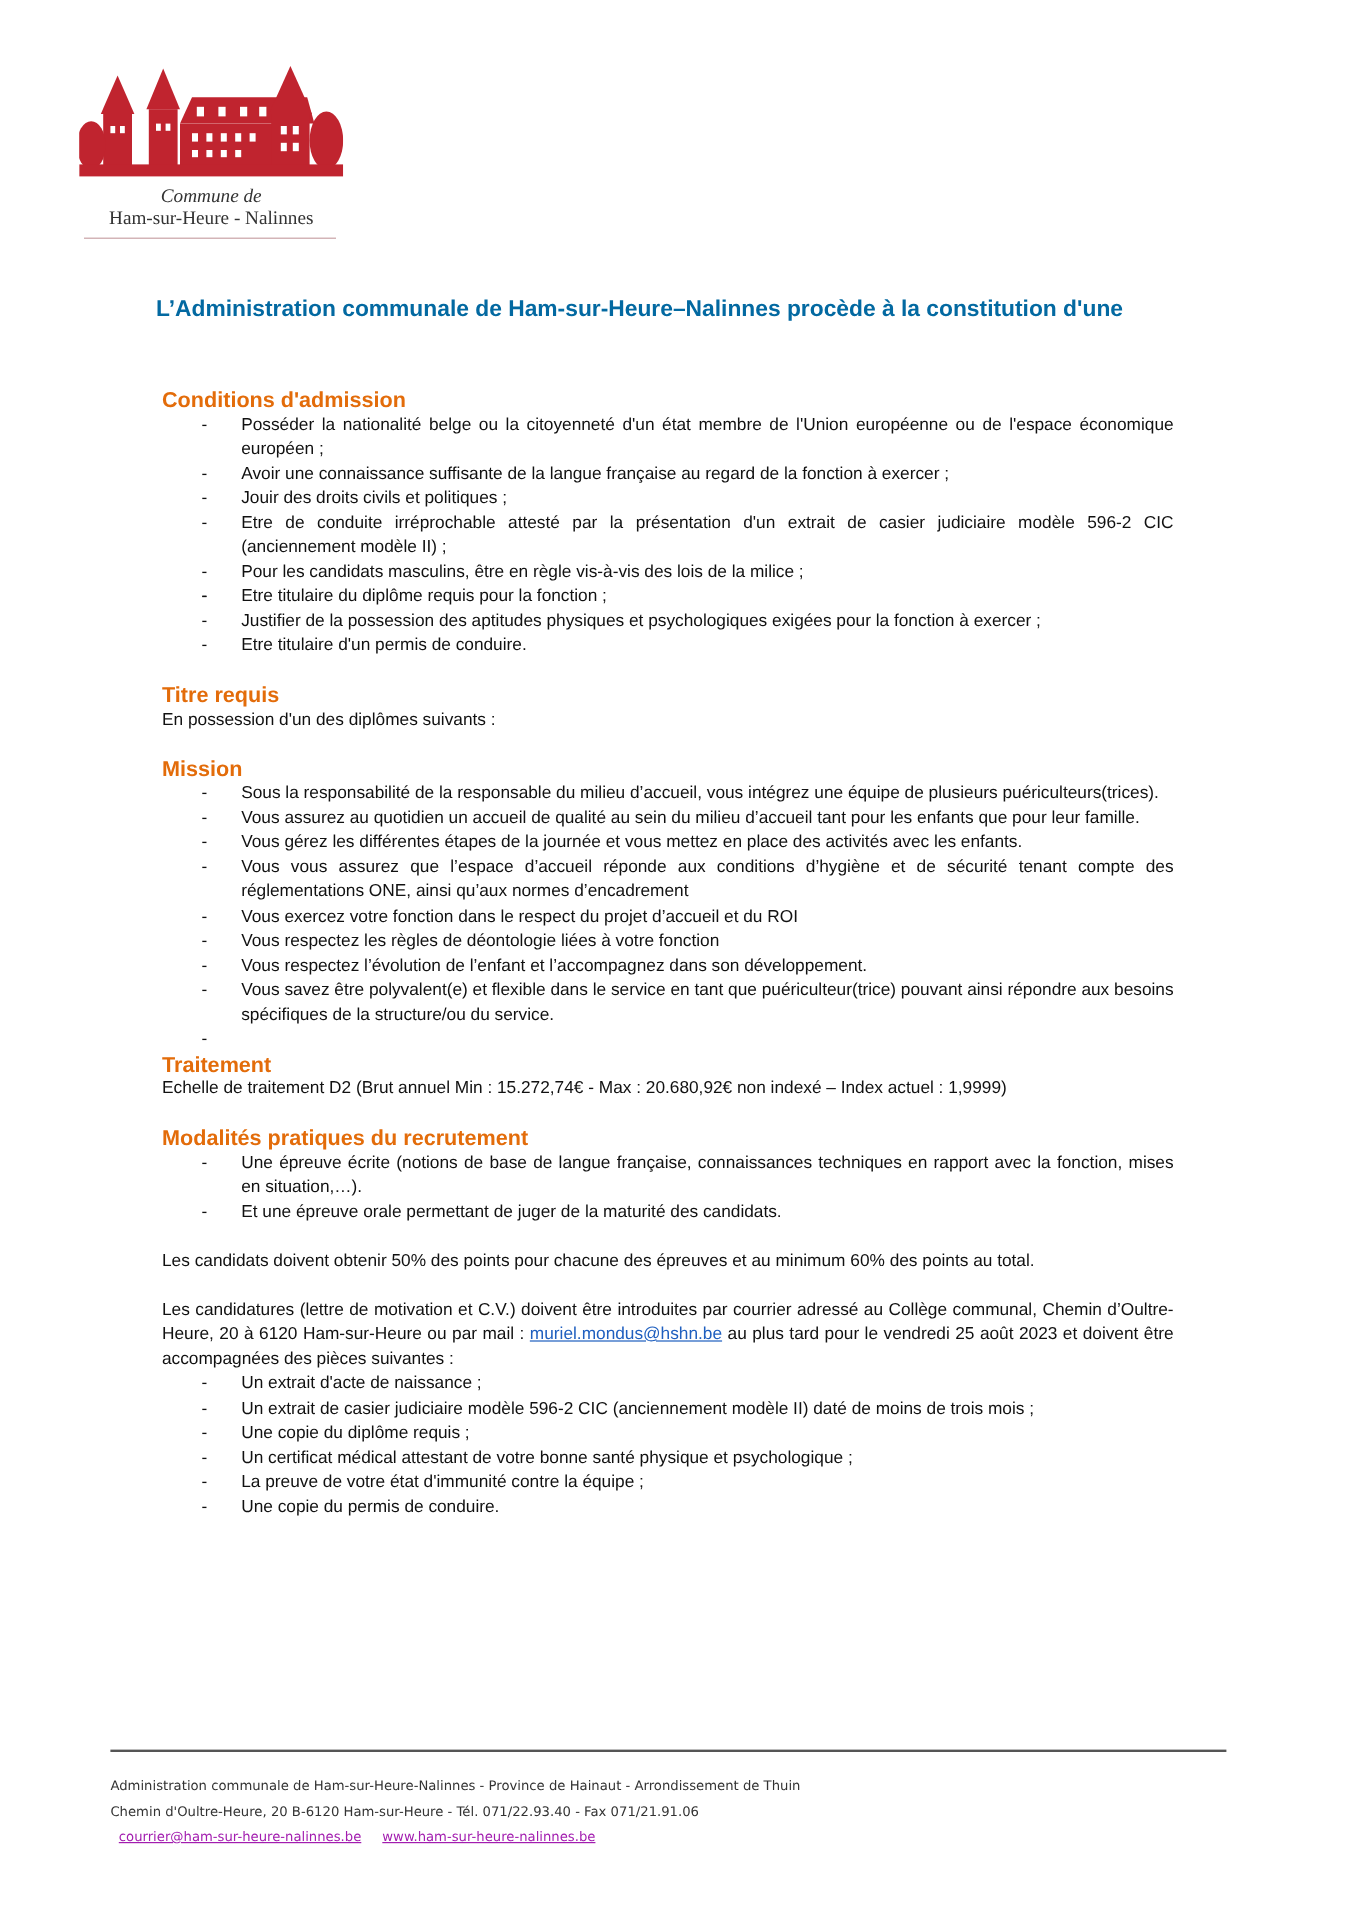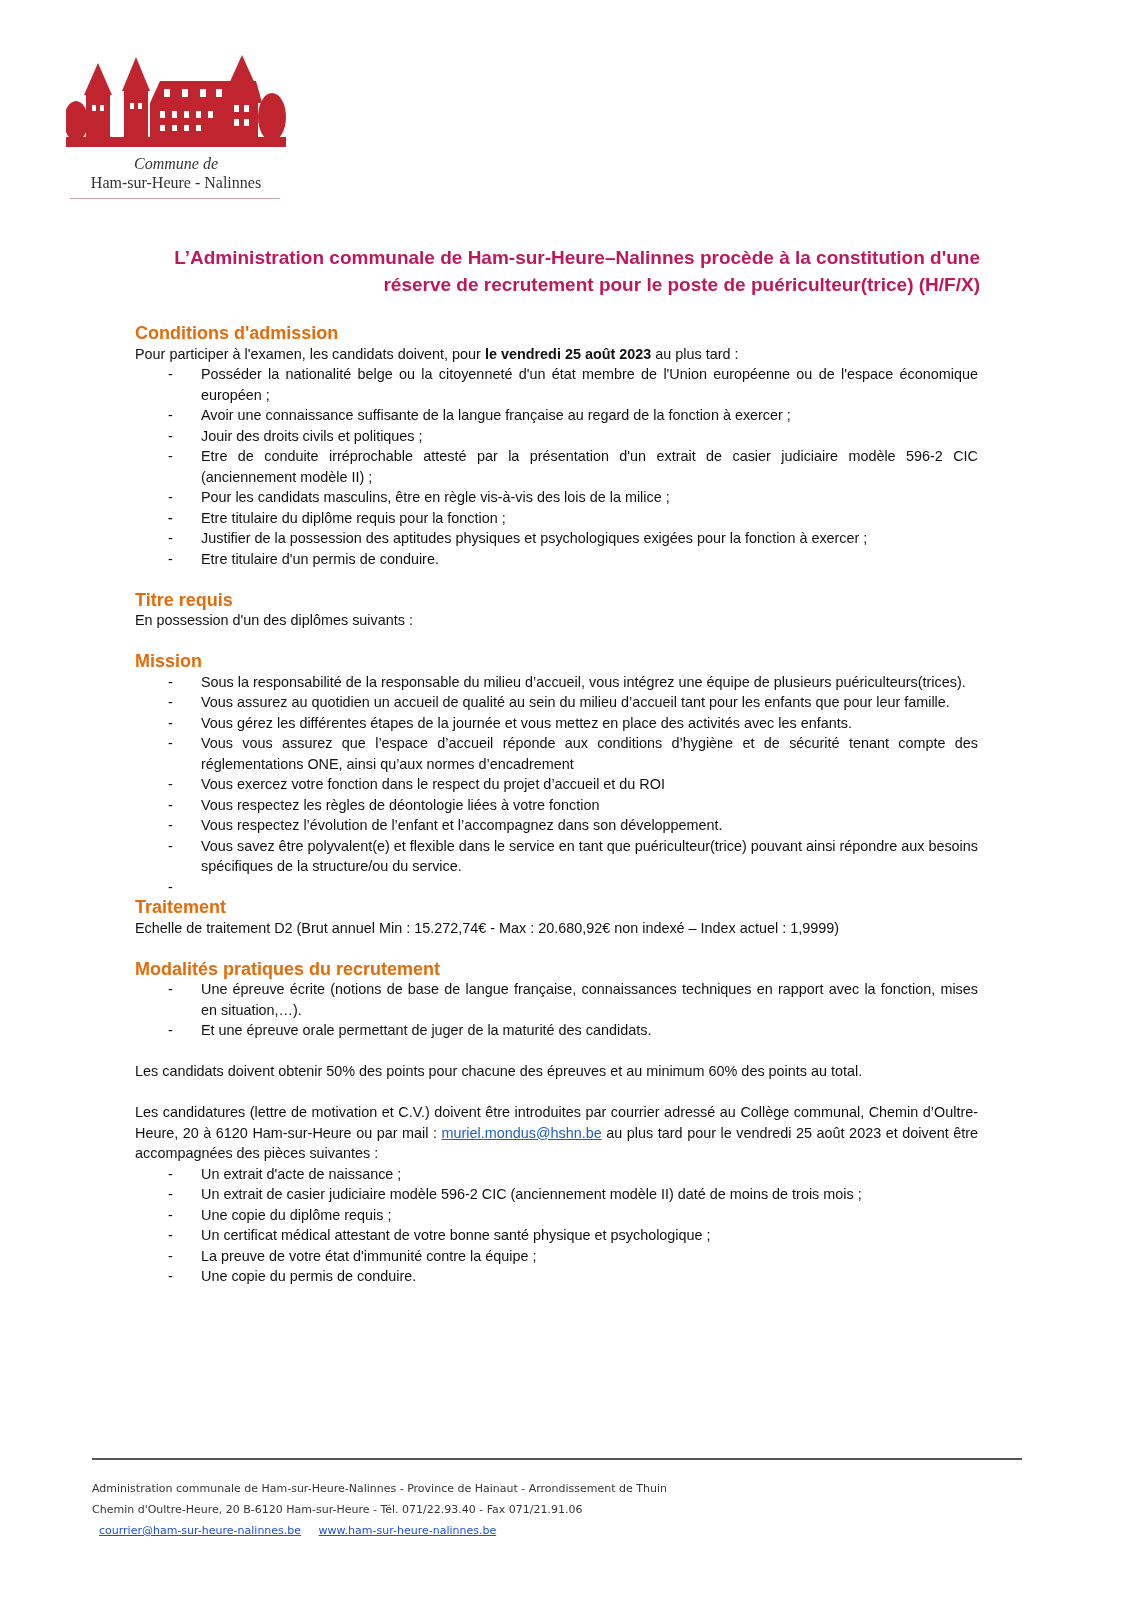--- a/index.html
+++ b/index.html
@@ -10,39 +10,39 @@
     
     .logo { position: absolute; left: 66px; top: 55px; width: 220px; height: 150px; }
     .logo svg { display: block; }
     .logo-line1 { position: absolute; left: 0; width: 220px; top: 100px; text-align: center;
                   font-family: "Liberation Serif", serif; font-style: italic; font-size: 16px; color: #333; }
     .logo-line2 { position: absolute; left: 0; width: 220px; top: 119px; text-align: center;
                   font-family: "Liberation Serif", serif; font-size: 16px; color: #333; }
     .logo-rule { position: absolute; left: 4px; top: 143px; width: 210px; height: 1px; background: #c9a2a6; }
 
     
-    .title { position: absolute; left: 130px; top: 244px; width: 850px; text-align: right;
-             color: #be185d; font-weight: bold; font-size: 19px; line-height: 27px; }
+    .title { position: absolute; left: 130px; top: 244px; width: 850px; text-align: left;
+             color: #0369a1; font-weight: bold; font-size: 19px; line-height: 27px; }
 
     
     .content { position: absolute; left: 135px; top: 323px; width: 843px; font-size: 14.4px; line-height: 20.5px; color: #111; }
     .section-heading { color: #e36c0a; font-weight: bold; margin: 0; font-size: 18px; }
     .para { margin: 0; text-align: justify; }
     .gap { height: 20.5px; }
     ul.dash { list-style: none; margin: 0; padding: 0; }
     ul.dash li { position: relative; padding-left: 66px; text-align: justify; }
     ul.dash li .dash-mark { position: absolute; left: 33px; top: 0; }
     .bold { font-weight: bold; }
     a.link { color: #1f5fbf; text-decoration: underline; }
 
     
     .footer-rule { position: absolute; left: 92px; top: 1458px; width: 930px; height: 2px; background: #555; }
     .footer { position: absolute; left: 92px; top: 1462px; width: 930px; text-align: left;
               font-family: "DejaVu Sans", sans-serif; font-size: 11px; line-height: 21px; color: #333; margin-top: 16px; }
-    .footer a { color: #1d4ed8; text-decoration: underline; margin: 0 7px; }
+    .footer a { color: #a21caf; text-decoration: underline; margin: 0 7px; }
   </style>
 </head>
 <body>
 
 <div class="page">
 
   <div class="logo">
     <svg width="220" height="98" viewBox="0 0 220 98">
       <g fill="#c0242f">
 
@@ -85,27 +85,25 @@
           <rect x="150" y="34" width="6" height="8"></rect>
       </g>
     </svg>
     <div class="logo-line1">Commune de</div>
     <div class="logo-line2">Ham-sur-Heure - Nalinnes</div>
     <div class="logo-rule"></div>
   </div>
 
   <div class="title">
     <div>L’Administration communale de Ham-sur-Heure–Nalinnes procède à la constitution d'une</div>
-    <div>réserve de recrutement pour le poste de puériculteur(trice) (H/F/X)</div>
   </div>
 
   <div class="content">
 
     <p class="section-heading">Conditions d'admission</p>
-    <p class="para"><span>Pour participer à l'examen, les candidats doivent, pour </span><span class="bold">le vendredi 25 août 2023</span><span> au plus tard :</span></p>
     <ul class="dash">
       <li><span class="dash-mark">-</span><span>Posséder la nationalité belge ou la citoyenneté d'un état membre de l'Union européenne ou de l'espace économique européen ;</span></li>
       <li><span class="dash-mark">-</span><span>Avoir une connaissance suffisante de la langue française au regard de la fonction à exercer ;</span></li>
       <li><span class="dash-mark">-</span><span>Jouir des droits civils et politiques ;</span></li>
       <li><span class="dash-mark">-</span><span>Etre de conduite irréprochable attesté par la présentation d'un extrait de casier judiciaire modèle 596-2 CIC (anciennement modèle II) ;</span></li>
       <li><span class="dash-mark">-</span><span>Pour les candidats masculins, être en règle vis-à-vis des lois de la milice ;</span></li>
       <li><span class="dash-mark">-</span></li>
       <li><span class="dash-mark">-</span><span>Etre titulaire du diplôme requis pour la fonction ;</span></li>
       <li><span class="dash-mark">-</span><span>Justifier de la possession des aptitudes physiques et psychologiques exigées pour la fonction à exercer ;</span></li>
       <li><span class="dash-mark">-</span><span>Etre titulaire d'un permis de conduire.</span></li>

